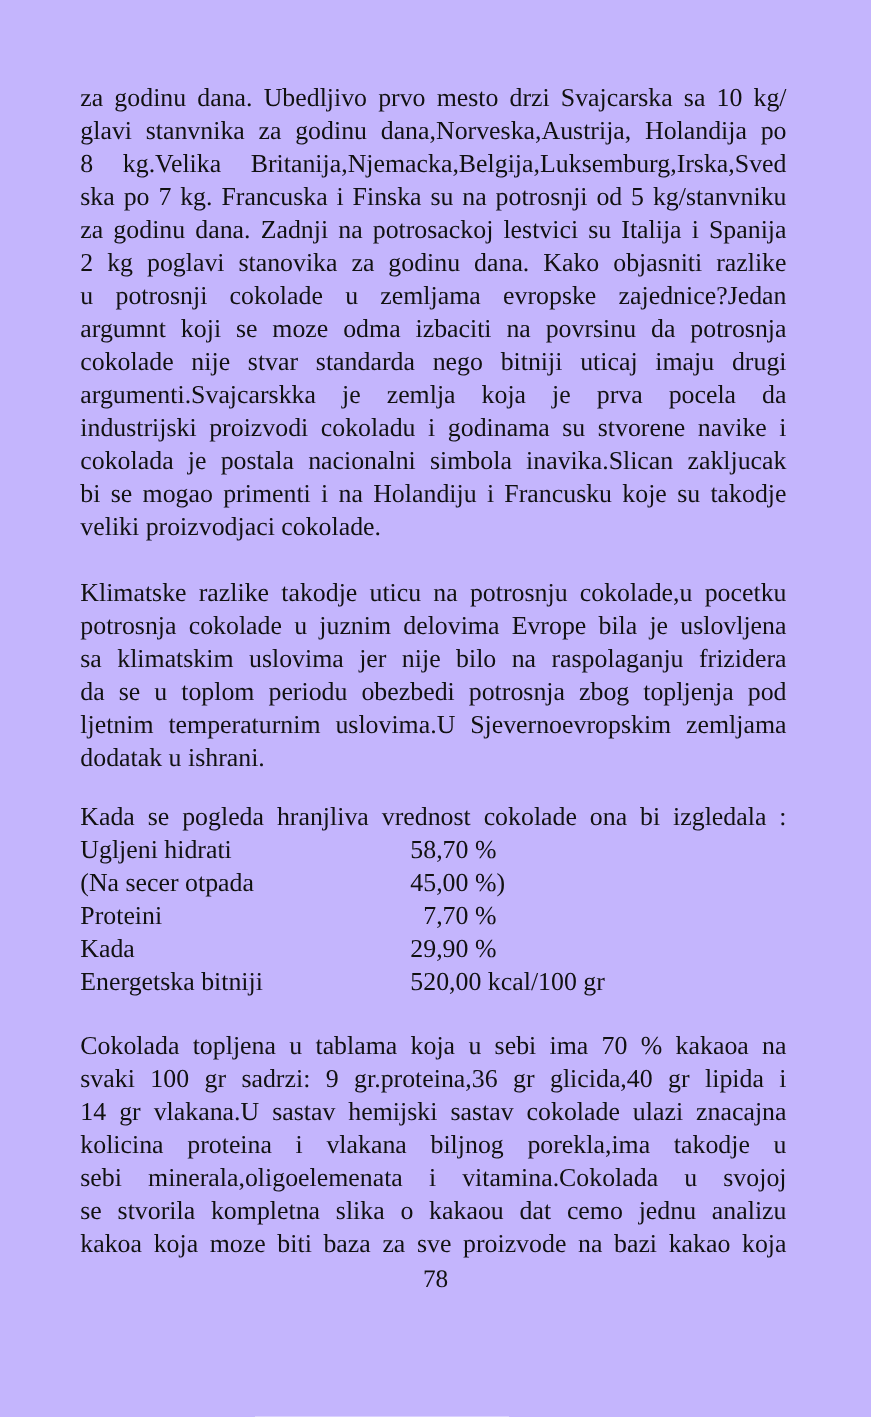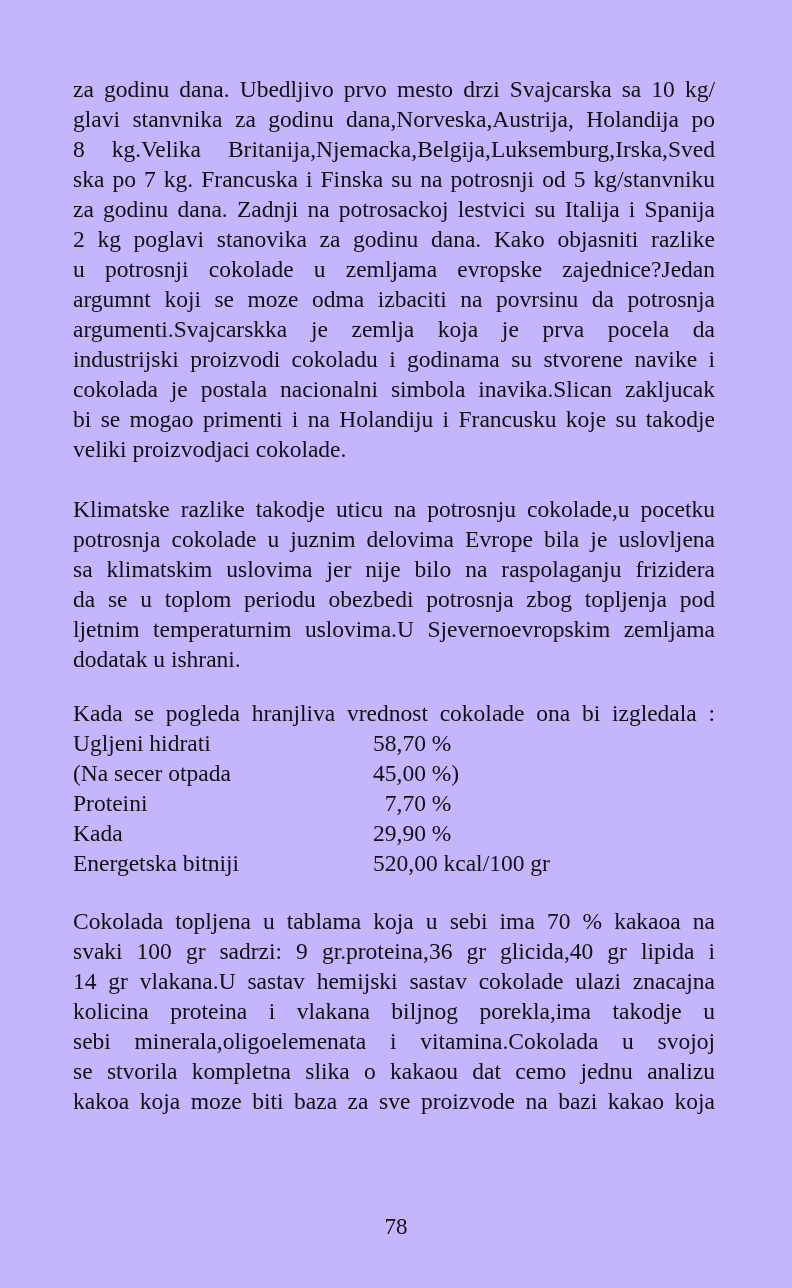--- a/index.html
+++ b/index.html
@@ -46,41 +46,42 @@
     width: 300px;
     flex: 0 0 300px;
     white-space: pre;
   }
   .nutri-value {
     white-space: pre;
   }
   .page-number {
     position: absolute;
     left: 0;
-    top: 1212px;
+    top: 1148px;
     width: 100%;
     text-align: center;
     font-size: 23px;
   }
 </style>
 </head>
 <body>
 
 <div class="page">
   <div class="text-block">
 
     <div class="para para-gap-lg">
       <div class="line">za godinu dana. Ubedljivo prvo mesto drzi Svajcarska sa 10 kg/</div>
       <div class="line">glavi stanvnika za godinu dana,Norveska,Austrija, Holandija po</div>
       <div class="line">8 kg.Velika Britanija,Njemacka,Belgija,Luksemburg,Irska,Sved</div>
       <div class="line">ska po 7 kg. Francuska i Finska su na potrosnji od 5 kg/stanvniku</div>
       <div class="line">za godinu dana. Zadnji na potrosackoj lestvici su Italija i Spanija</div>
       <div class="line">2 kg poglavi stanovika za godinu dana. Kako objasniti razlike</div>
       <div class="line">u potrosnji cokolade u zemljama evropske zajednice?Jedan</div>
       <div class="line">argumnt koji se moze odma izbaciti na povrsinu da potrosnja</div>
+      <div class="line">cokolade nije stvar standarda nego bitniji uticaj imaju drugi</div>
       <div class="line">argumenti.Svajcarskka je zemlja koja je prva pocela da</div>
       <div class="line">industrijski proizvodi cokoladu i godinama su stvorene navike i</div>
       <div class="line">cokolada je postala nacionalni simbola inavika.Slican zakljucak</div>
       <div class="line">bi se mogao primenti i na Holandiju i Francusku koje su takodje</div>
       <div class="line last">veliki proizvodjaci cokolade.</div>
     </div>
 
     <div class="para para-gap-md">
       <div class="line">Klimatske razlike takodje uticu na potrosnju cokolade,u pocetku</div>
       <div class="line">potrosnja cokolade u juznim delovima Evrope bila je uslovljena</div>

